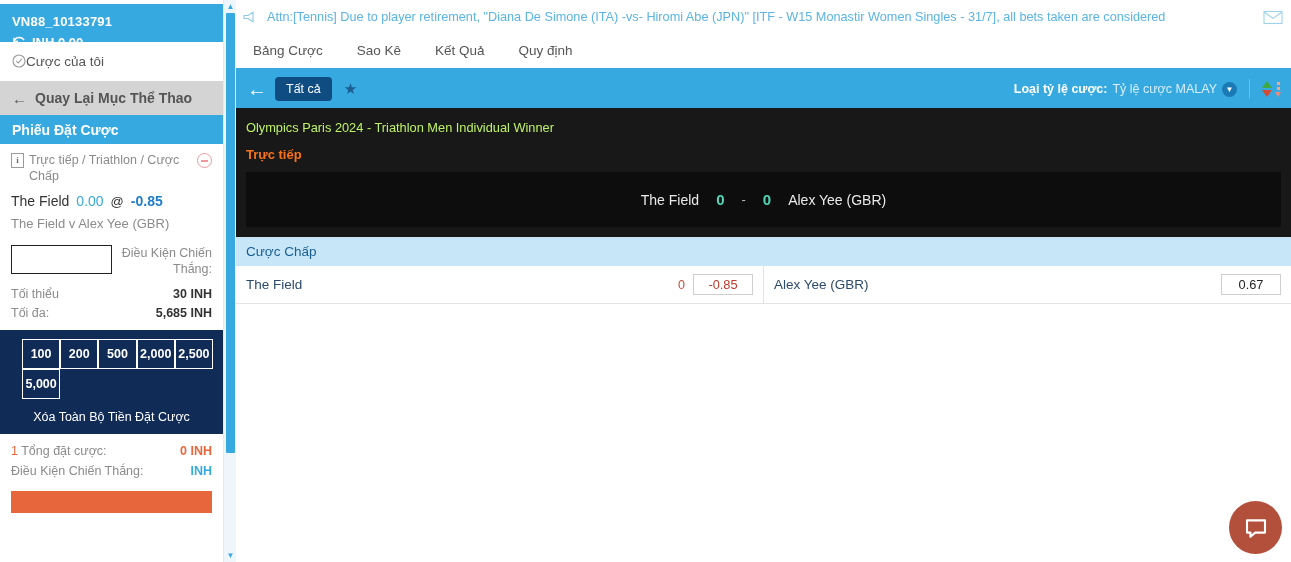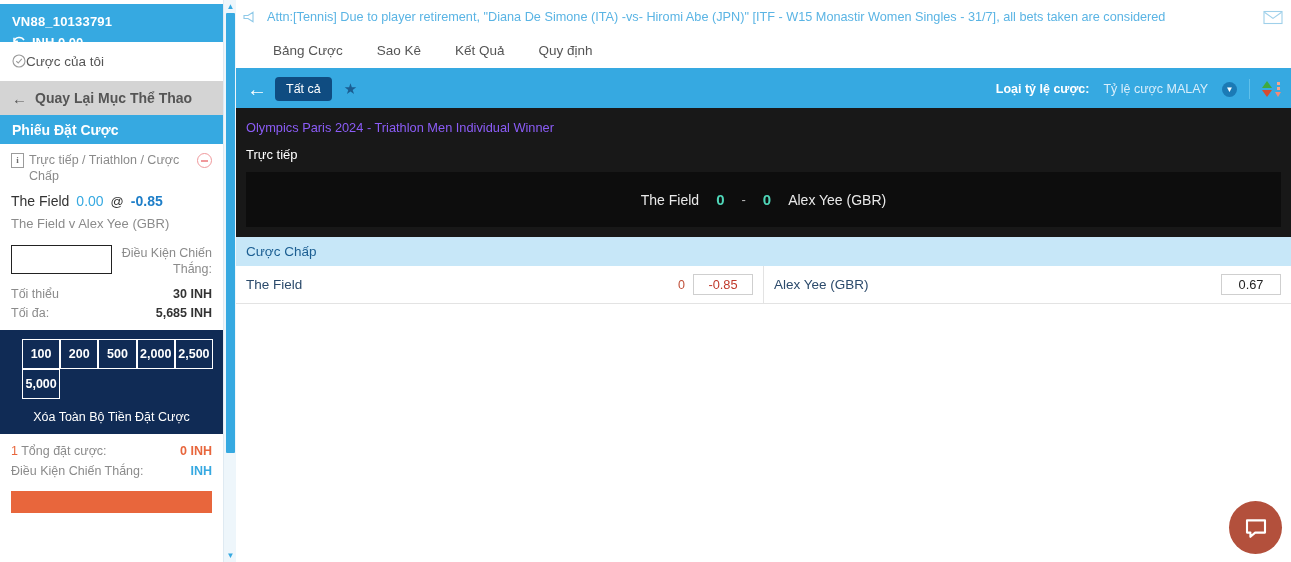--- a/index.html
+++ b/index.html
@@ -132,61 +132,61 @@
     height:34px;display:flex;align-items:center;gap:9px;padding:0 8px 0 6px;
     background:#fff;box-sizing:border-box;
   }
   .mega-ic{width:16px;height:14px;flex:0 0 auto;}
   .announce-text{
     color:#5ab4e4;font-size:12.7px;white-space:nowrap;overflow:hidden;flex:1 1 auto;
   }
   .env-ic{width:20px;height:15px;flex:0 0 auto;}
 
   .navtabs{
-    height:36px;display:flex;align-items:center;gap:0;padding:0 20px;
+    height:36px;display:flex;align-items:center;gap:0;padding:0 0;
     border-bottom:2px solid #36a9e1;box-sizing:border-box;background:#fff;
   }
   .navtab{
     padding:0 17px;font-size:13.5px;color:#555;cursor:pointer;line-height:34px;
   }
 
   .bluebar{
     height:38px;background:#36a9e1;display:flex;align-items:center;
     padding:0 10px 0 8px;box-sizing:border-box;
   }
   .back-arrow{
     width:26px;height:26px;display:flex;align-items:center;justify-content:center;
     color:#fff;font-size:20px;cursor:pointer;
   }
   .tatca{
     margin-left:5px;background:#0f4c81;color:#fff;font-size:12.5px;
     padding:5px 11px;border-radius:4px;cursor:pointer;font-weight:normal;
   }
   .star-ic{margin-left:12px;color:#1b5e92;font-size:15px;cursor:pointer;}
   .bb-spacer{flex:1 1 auto;}
-  .odds-type{display:flex;align-items:center;gap:14px;color:#fff;font-size:12.5px;cursor:pointer;text-align:center;}
+  .odds-type{display:flex;align-items:center;gap:5px;color:#fff;font-size:12.5px;cursor:pointer;text-align:center;}
   .odds-type .ot-label{font-weight:bold;}
   .odds-type .ot-val{color:#d8eefb;}
   .chev{
     width:15px;height:15px;border-radius:50%;background:#1b7ab5;color:#fff;
     display:flex;align-items:center;justify-content:center;font-size:8px;
   }
   .bb-div{width:1px;height:20px;background:#5fc0ea;margin:0 12px;}
   .updown{display:flex;gap:3px;align-items:center;cursor:pointer;}
   .ud-col{display:flex;flex-direction:column;gap:2px;align-items:center;}
   .tri-up{width:0;height:0;border-left:5px solid transparent;border-right:5px solid transparent;border-bottom:7px solid #3faa3f;}
   .tri-dn{width:0;height:0;border-left:5px solid transparent;border-right:5px solid transparent;border-top:7px solid #d64b2f;}
   .tri-dn.s{border-left-width:3.5px;border-right-width:3.5px;border-top:5px solid #f08a7a;}
   .dots{display:flex;flex-direction:column;gap:2px;}
   .dot{width:3px;height:3px;background:#f6a58f;}
 
   
   .eventpanel{background:#181818;padding:12px 10px 10px 10px;}
-  .ev-title{color:#8b5cf6;font-size:12.8px;}
-  .ev-live{color:#ffffff;font-size:13px;margin-top:12px;font-weight:normal;}
+  .ev-title{color:#bef264;font-size:12.8px;}
+  .ev-live{color:#f97316;font-size:13px;margin-top:12px;font-weight:bold;}
   .scoreboard{
     margin-top:10px;height:55px;background:#0d0d0d;
     display:flex;align-items:center;justify-content:center;gap:17px;
     color:#e9e9e9;font-size:14px;
   }
   .sb-score{color:#4fd6b8;font-size:15px;font-weight:bold;}
   .sb-dash{color:#bdbdbd;font-size:13px;}
 
   
   .market-head{

